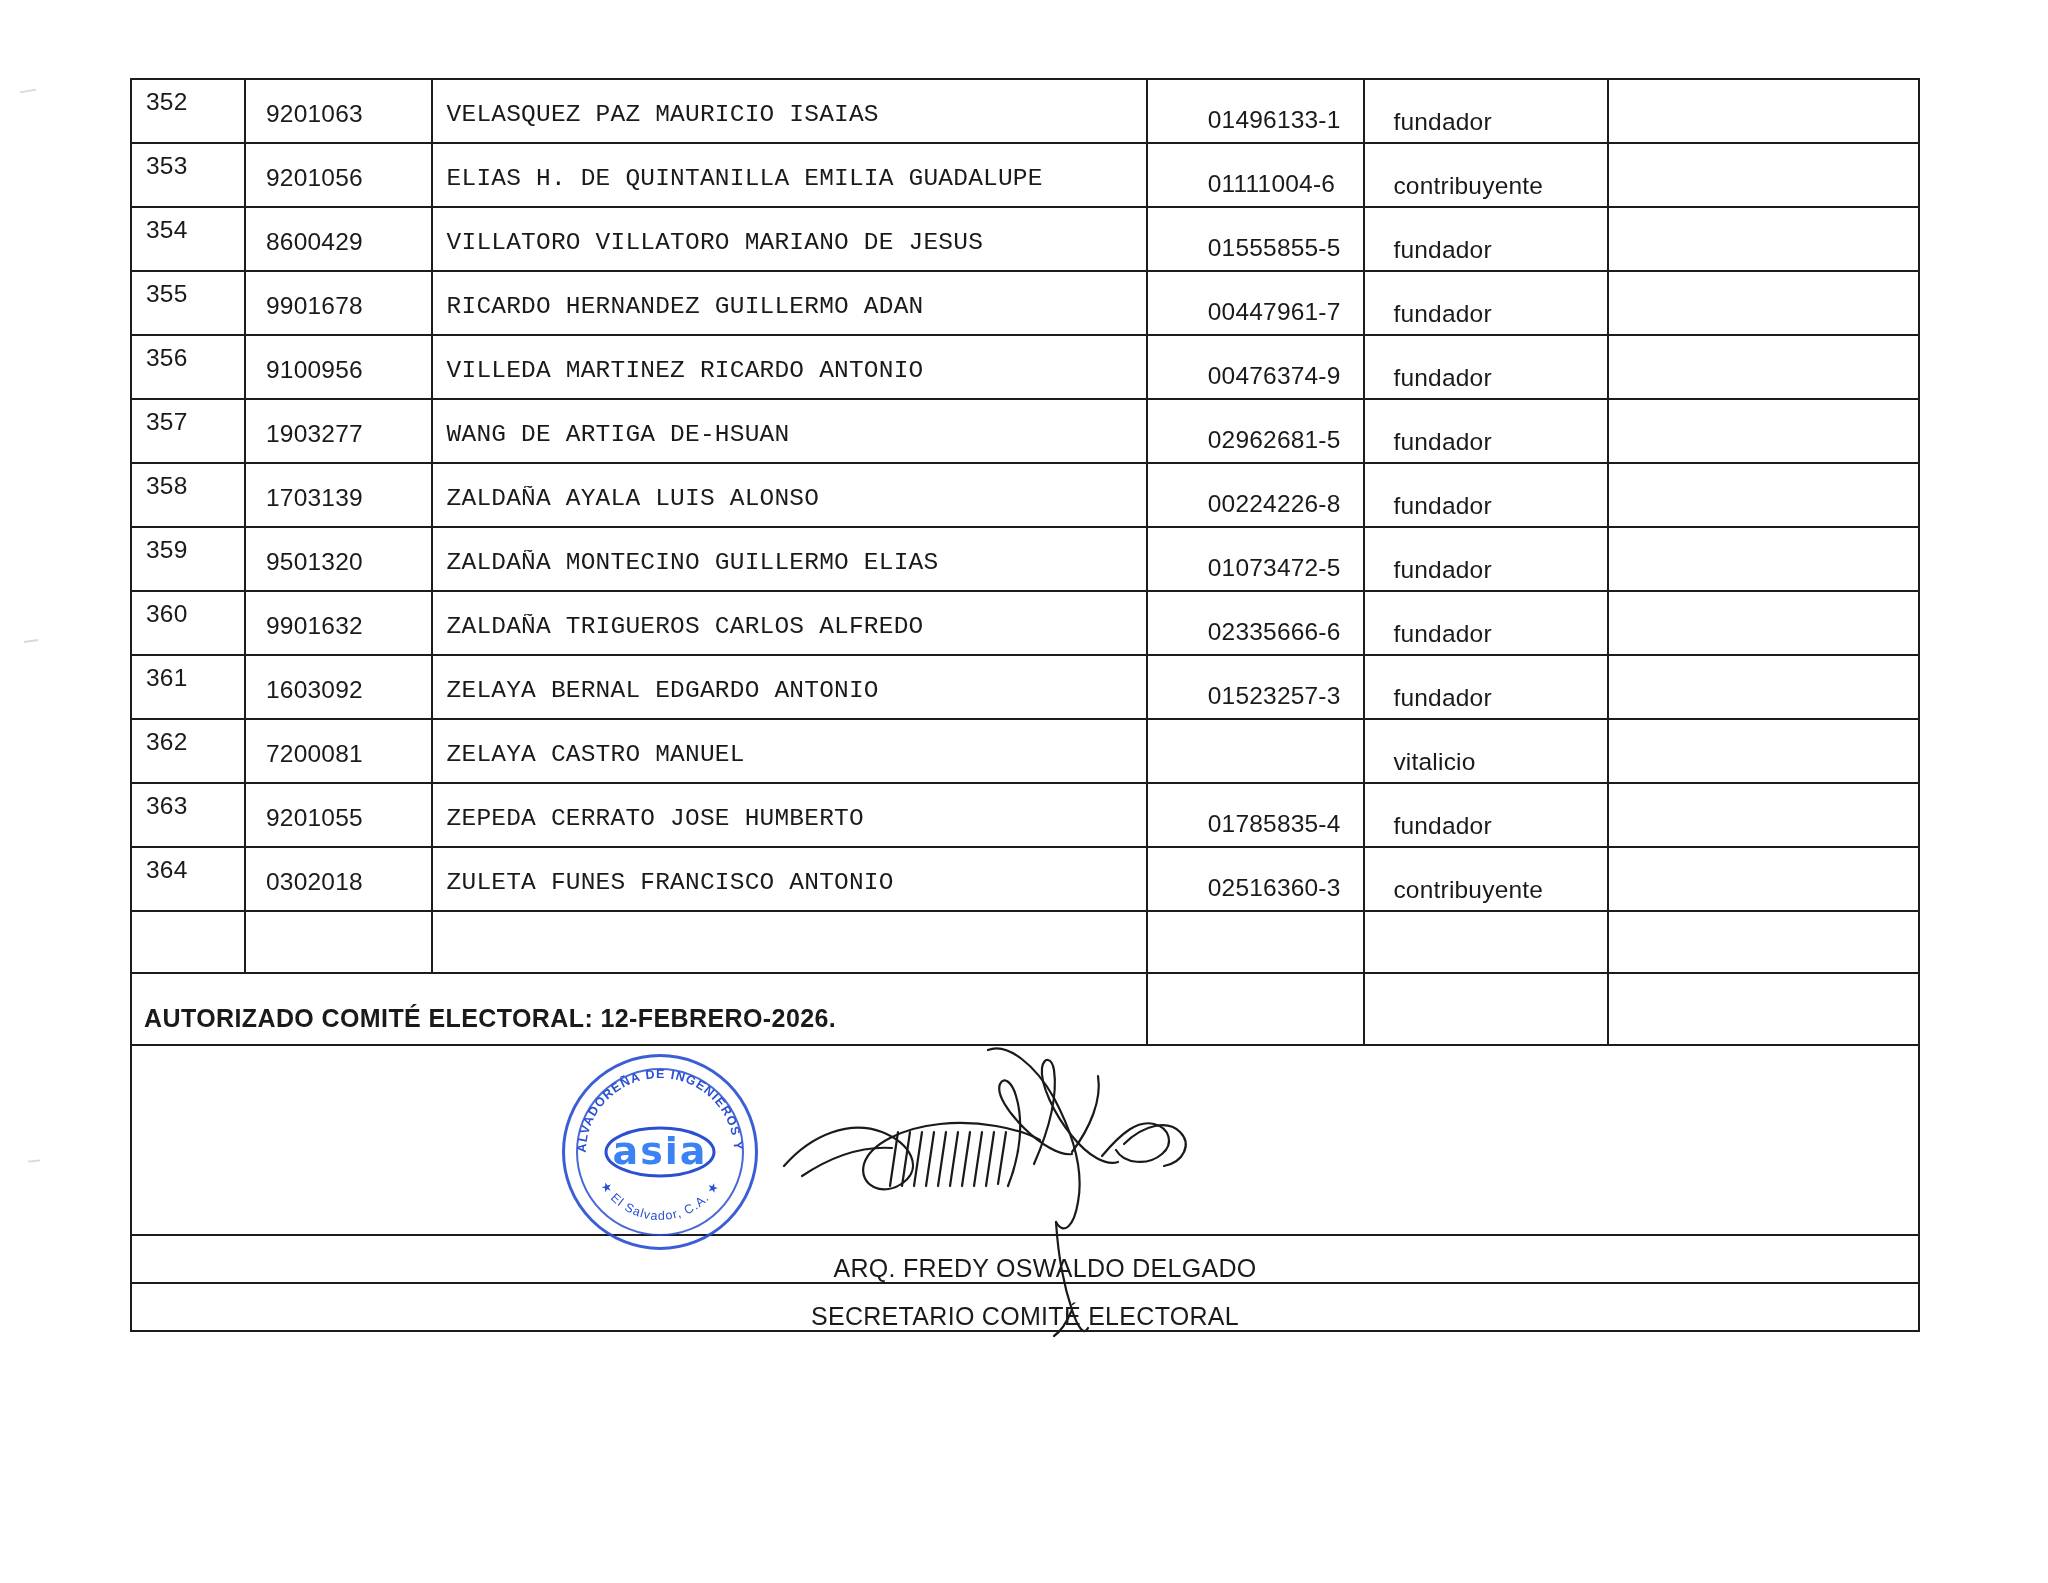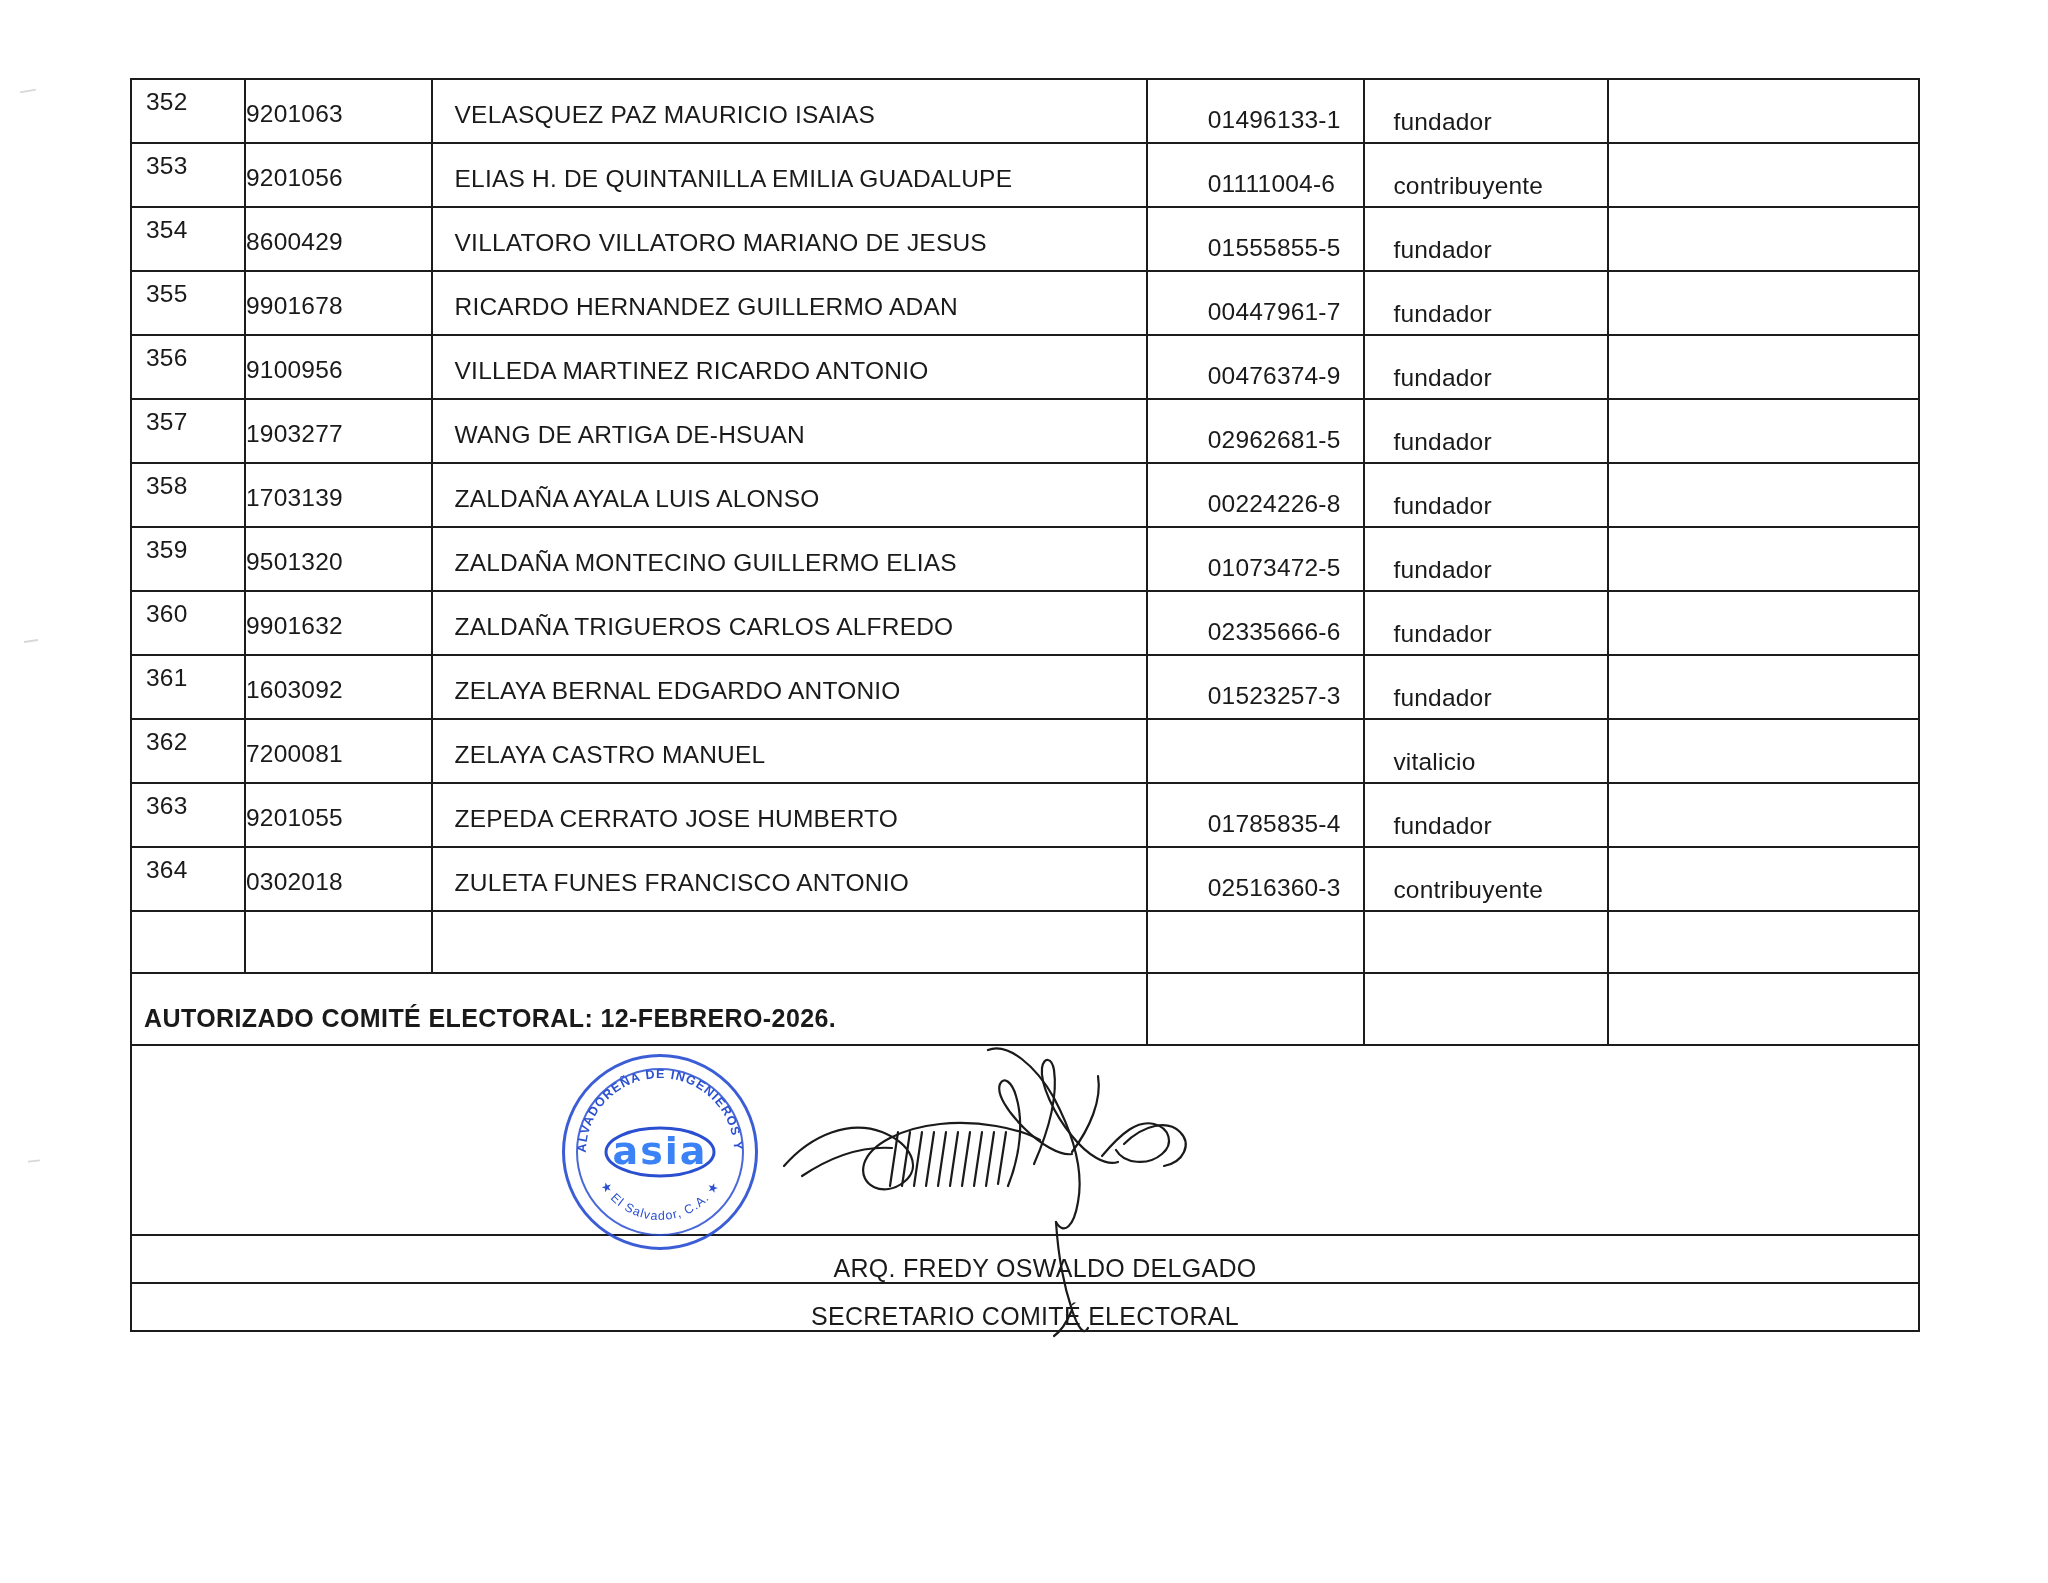--- a/index.html
+++ b/index.html
@@ -54,22 +54,22 @@
   .c-cat   { width: 235px; }
   .c-blank { width: 300px; }
 
   .cell {
     display: block;
     padding: 0 10px 10px 10px;
     white-space: nowrap;
     overflow: hidden;
   }
   .cell.num  { padding-left: 14px; padding-bottom: 26px; }
-  .cell.code { padding-left: 0; padding-bottom: 14px; }
-  .cell.name { padding-left: 22px; padding-bottom: 13px; }
+  .cell.code { padding-left: 20px; padding-bottom: 14px; }
+  .cell.name { padding-left: 14px; padding-bottom: 13px; font-family: Liberation Mono, monospace; }
   .cell.dui  { padding-left: 12px; padding-bottom: 8px; margin-left: 48px; }
   .cell.cat  { padding-left: 12px; padding-bottom: 6px; margin-left: 16px; }
 
   tr.empty-row td { height: 60px; }
 
   
   tr.auth-row td { height: 70px; }
   .auth-text {
     display: block;
     padding: 0 0 12px 12px;

